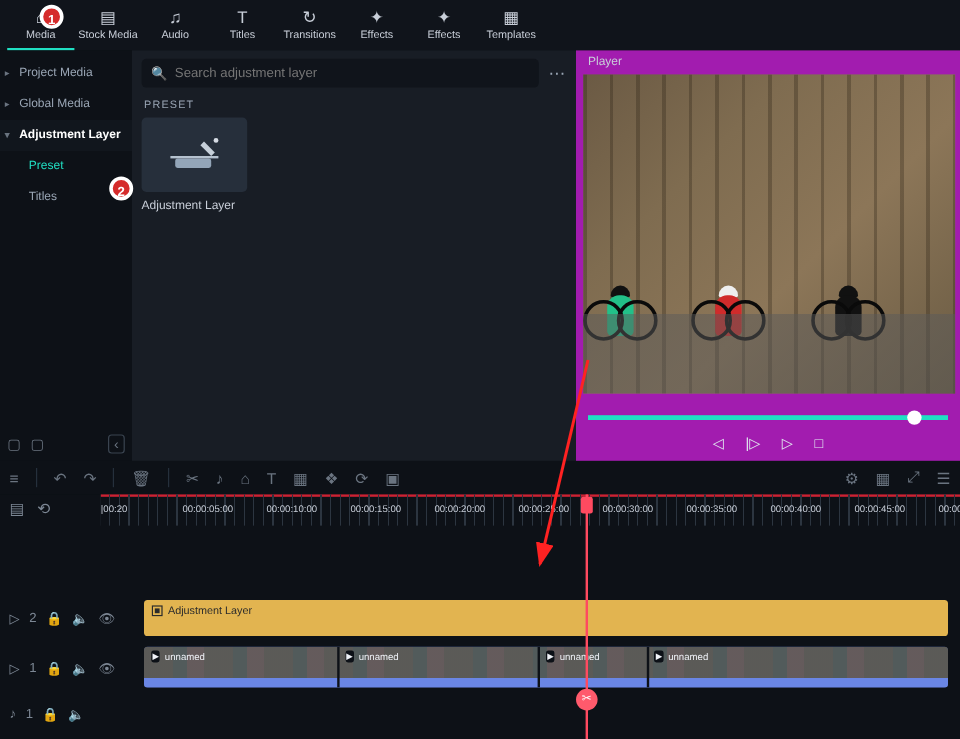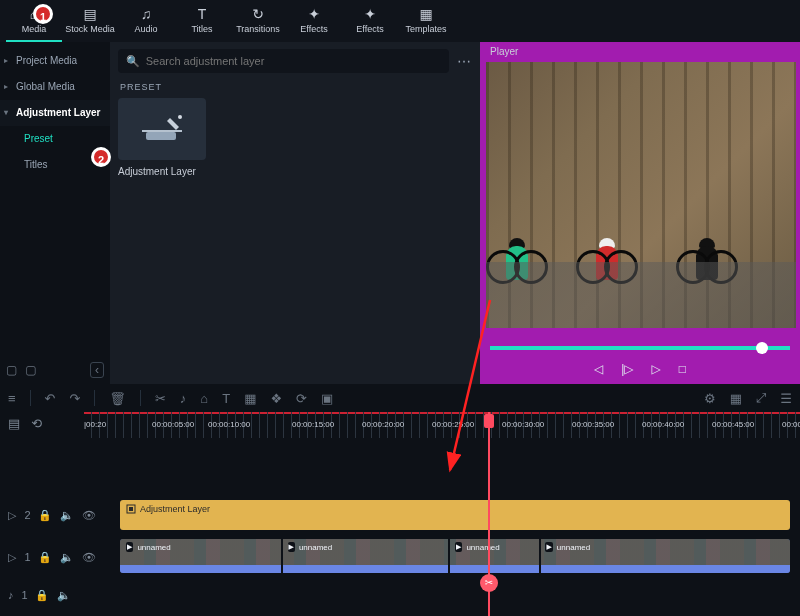--- a/index.html
+++ b/index.html
@@ -226,21 +226,21 @@
 <div class="timeline">
   <div class="ruler">
     <div style="position:absolute;left:8px;top:4px;color:#7c8794;font-size:13px;">
       <span>▤</span>&nbsp;&nbsp;
       <span>⟲</span>
     </div>
     <div class="tick-top"></div>
     <div class="ticks"></div>
     <span class="lbl" style="left:84px">|00:20</span>
     <span class="lbl" style="left:152px">00:00:05:00</span>
-    <span class="lbl" style="left:208px">00:00:10:00</span>
+    <span class="lbl" style="left:222px">00:00:10:00</span>
     <span class="lbl" style="left:292px">00:00:15:00</span>
     <span class="lbl" style="left:362px">00:00:20:00</span>
     <span class="lbl" style="left:432px">00:00:25:00</span>
     <span class="lbl" style="left:502px">00:00:30:00</span>
     <span class="lbl" style="left:572px">00:00:35:00</span>
     <span class="lbl" style="left:642px">00:00:40:00</span>
     <span class="lbl" style="left:712px">00:00:45:00</span>
     <span class="lbl" style="left:782px">00:00:50:00</span>
   </div>
 

